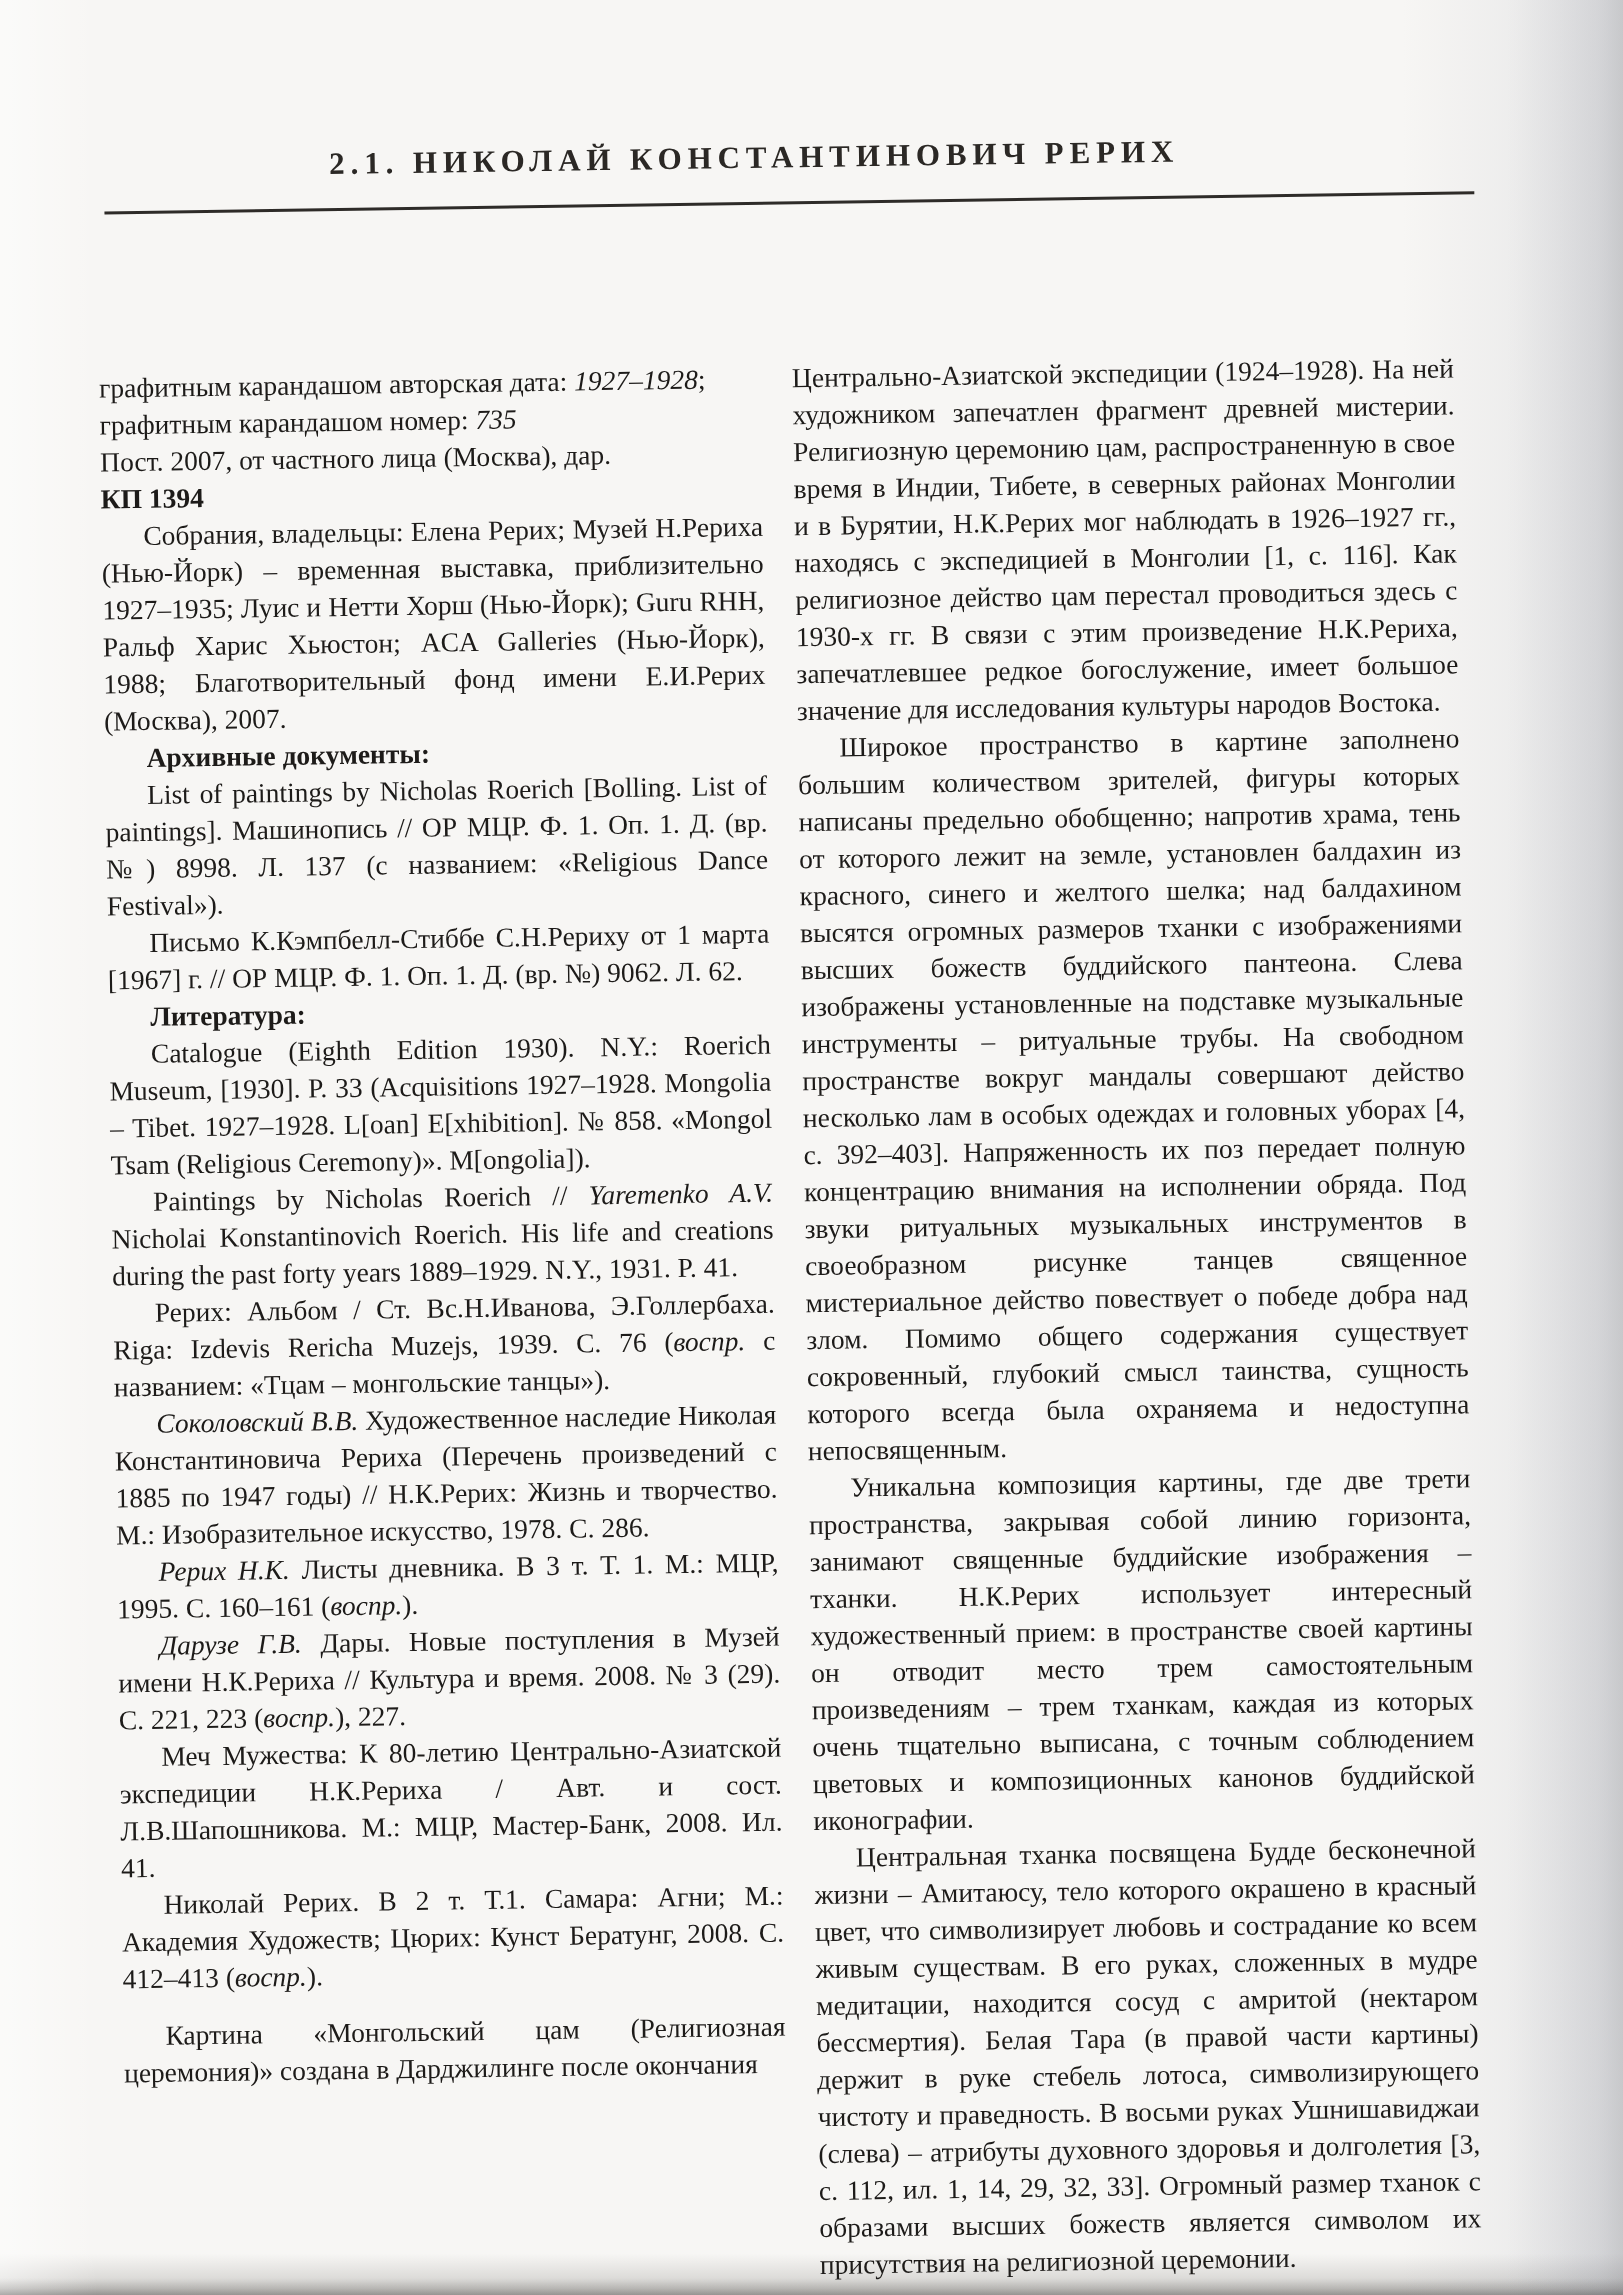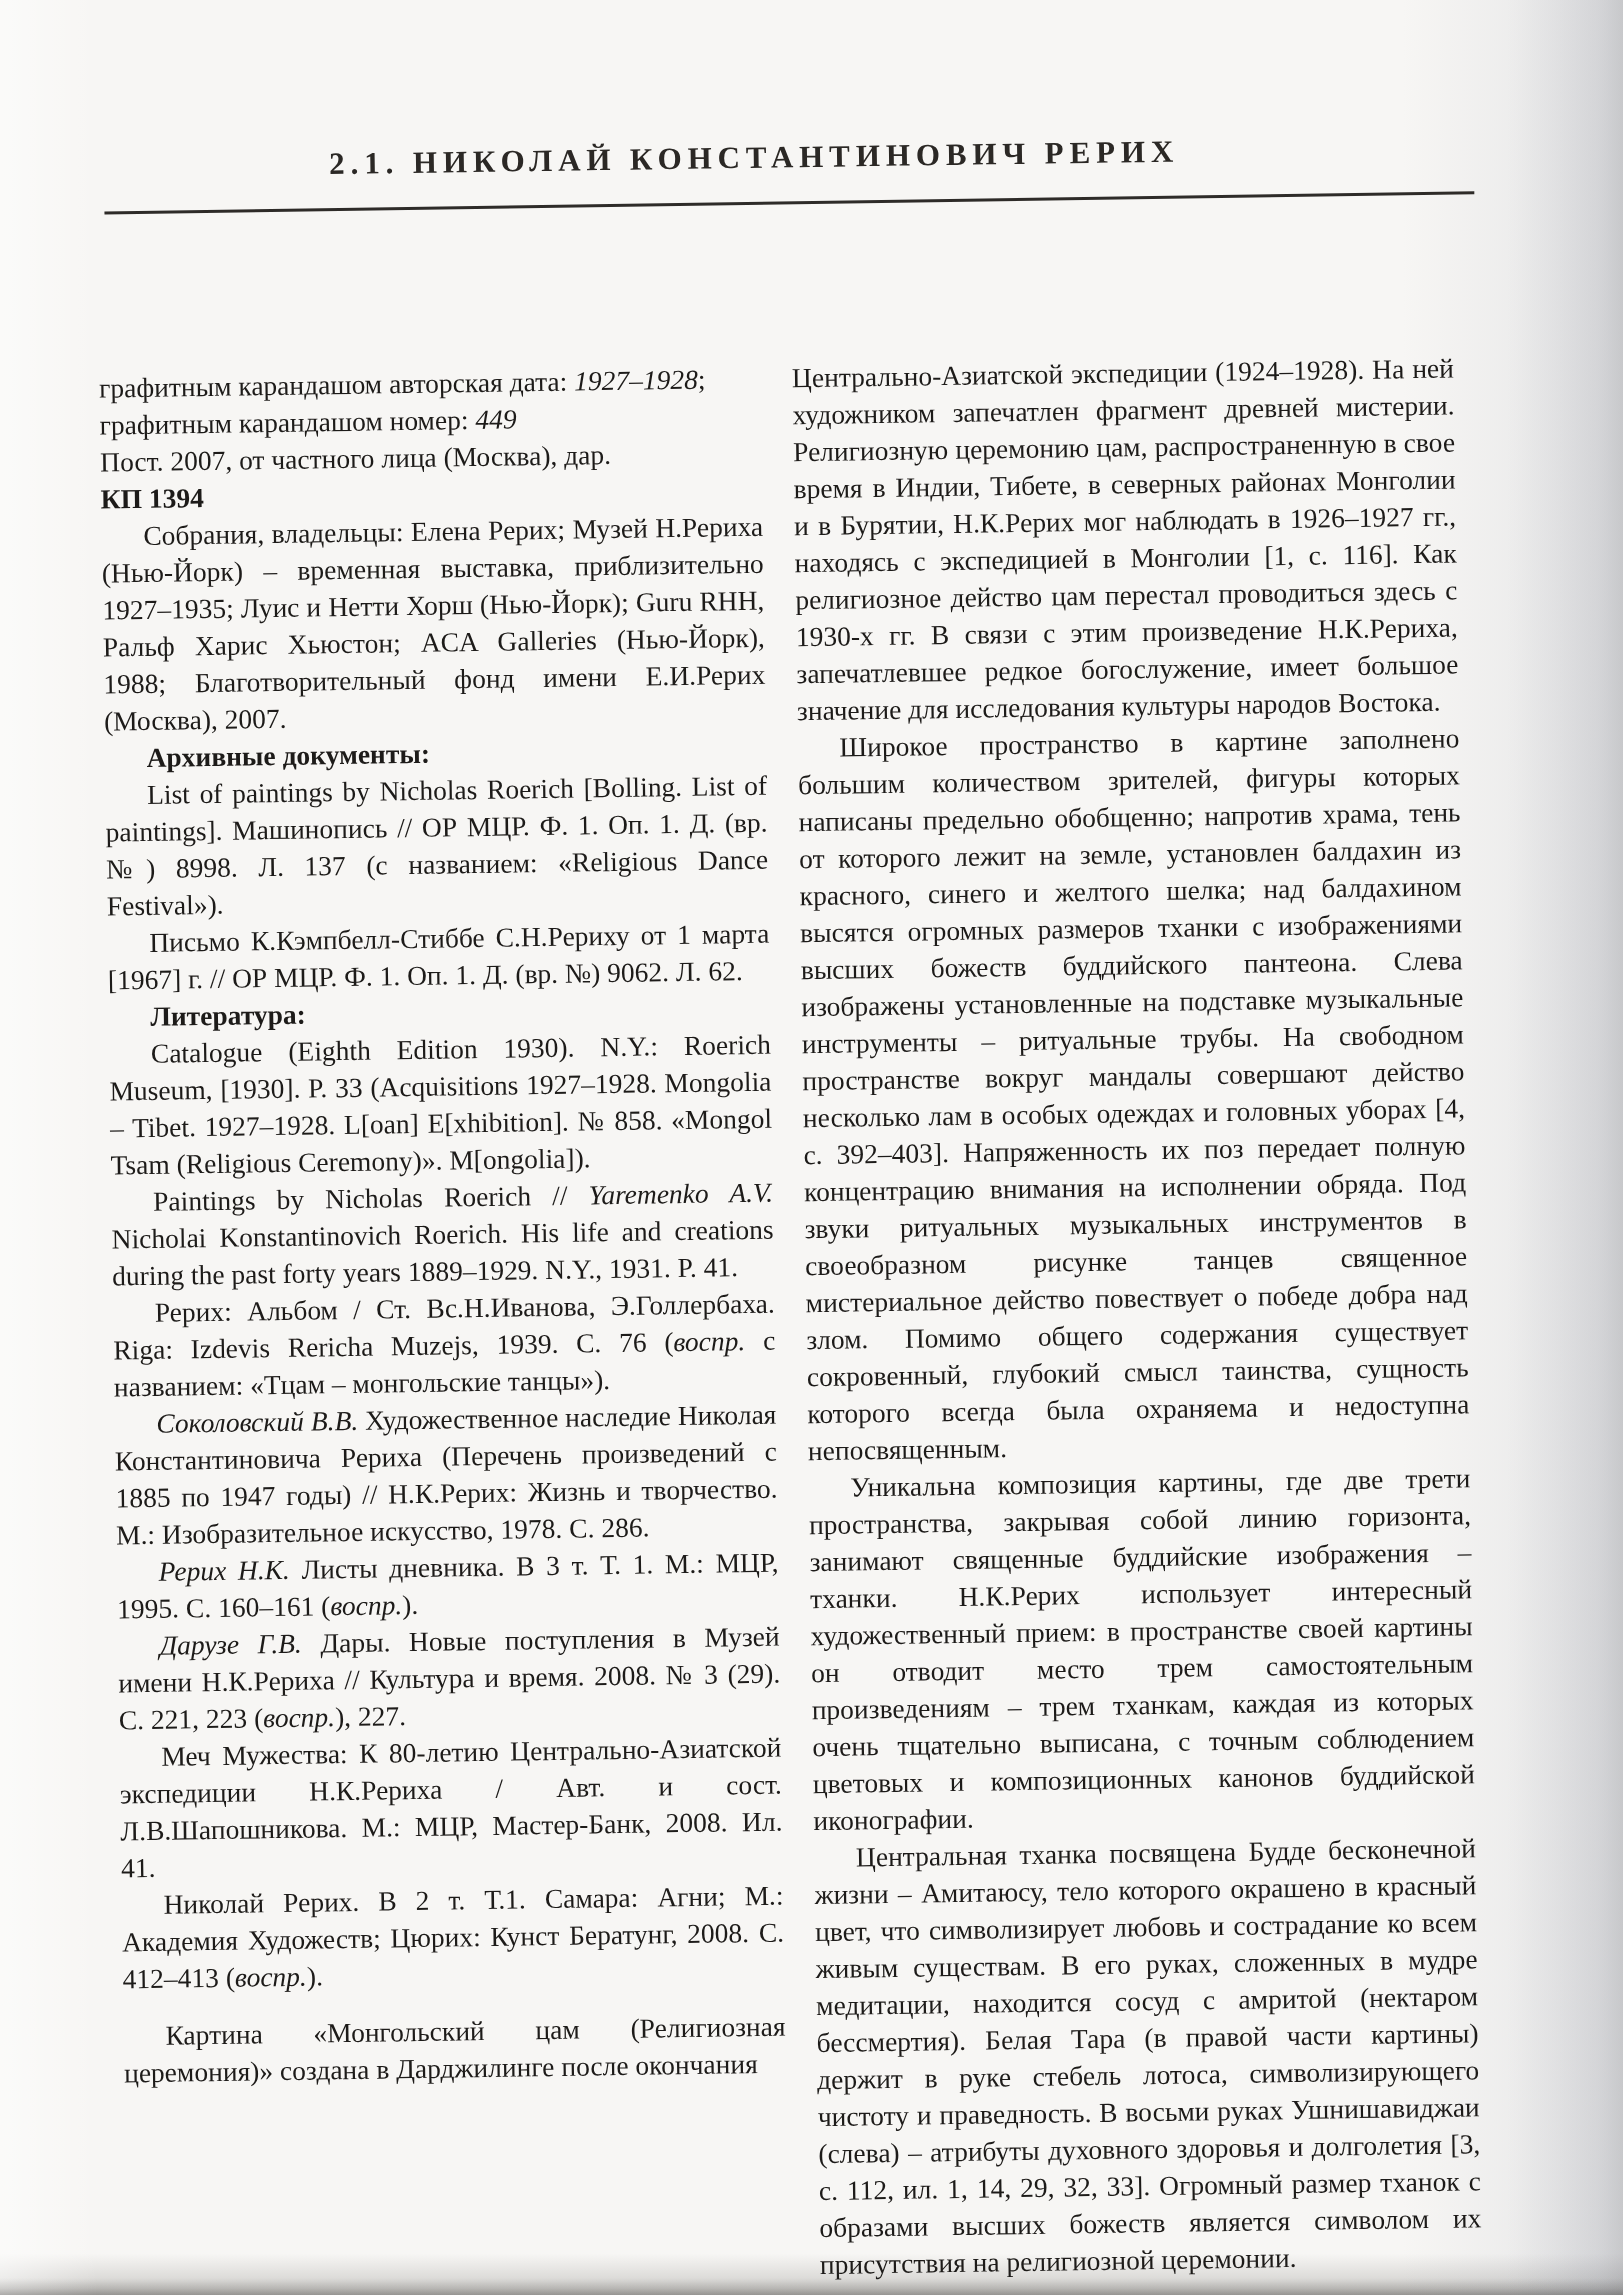--- a/index.html
+++ b/index.html
@@ -96,21 +96,21 @@
 <div class="page">
   <div class="scan-tilt">
 
     <div class="running-head">2.1. НИКОЛАЙ КОНСТАНТИНОВИЧ РЕРИХ</div>
 
     <div class="head-rule"></div>
 
     <div class="columns">
       <div class="col">
           <p class="para"><span>графитным карандашом авторская дата: </span><span class="it">1927–1928</span><span>;</span></p>
-          <p class="para"><span>графитным карандашом номер: </span><span class="it">449</span></p>
+          <p class="para"><span>графитным карандашом номер: </span><span class="it">735</span></p>
           <p class="para"><span>Пост. 2007, от частного лица (Москва), дар.</span></p>
           <p class="para"><span class="bd">КП 1394</span></p>
           <p class="para indent"><span>Собрания, владельцы: Елена Рерих; Музей Н.Рериха (Нью-Йорк) – временная выставка, приблизительно 1927–1935; Луис и Нетти Хорш (Нью-Йорк); Guru RHH, Ральф Харис Хьюстон; ACA Galleries (Нью-Йорк), 1988; Благотворительный фонд имени Е.И.Рерих (Москва), 2007.</span></p>
           <p class="para indent"><span class="bd">Архивные документы:</span></p>
           <p class="para indent"><span>List of paintings by Nicholas Roerich [Bolling. List of paintings]. Машинопись // ОР МЦР. Ф. 1. Оп. 1. Д. (вр. №) 8998. Л. 137 (с названием: «Religious Dance Festival»).</span></p>
           <p class="para indent"><span>Письмо К.Кэмпбелл-Стиббе С.Н.Рериху от 1 марта [1967] г. // ОР МЦР. Ф. 1. Оп. 1. Д. (вр. №) 9062. Л. 62.</span></p>
           <p class="para indent"><span class="bd">Литература:</span></p>
           <p class="para indent"><span>Catalogue (Eighth Edition 1930). N.Y.: Roerich Museum, [1930]. P. 33 (Acquisitions 1927–1928. Mongolia – Tibet. 1927–1928. L[oan] E[xhibition]. № 858. «Mongol Tsam (Religious Ceremony)». M[ongolia]).</span></p>
           <p class="para indent"><span>Paintings by Nicholas Roerich // </span><span class="it">Yaremenko A.V.</span><span> Nicholai Konstantinovich Roerich. His life and creations during the past forty years 1889–1929. N.Y., 1931. P. 41.</span></p>
           <p class="para indent"><span>Рерих: Альбом / Ст. Вс.Н.Иванова, Э.Голлербаха. Riga: Izdevis Rericha Muzejs, 1939. С. 76 (</span><span class="it">воспр.</span><span> с названием: «Тцам – монгольские танцы»).</span></p>

